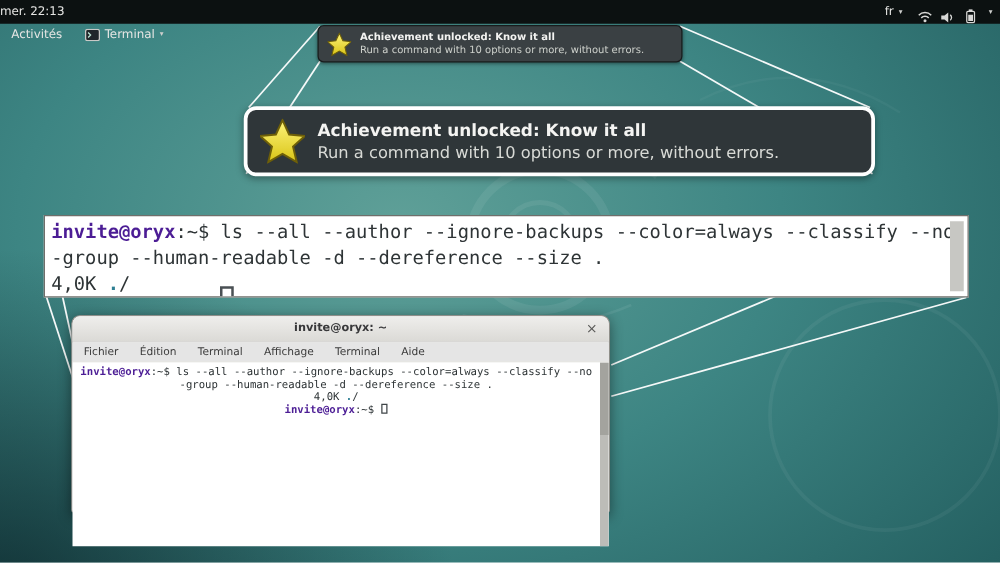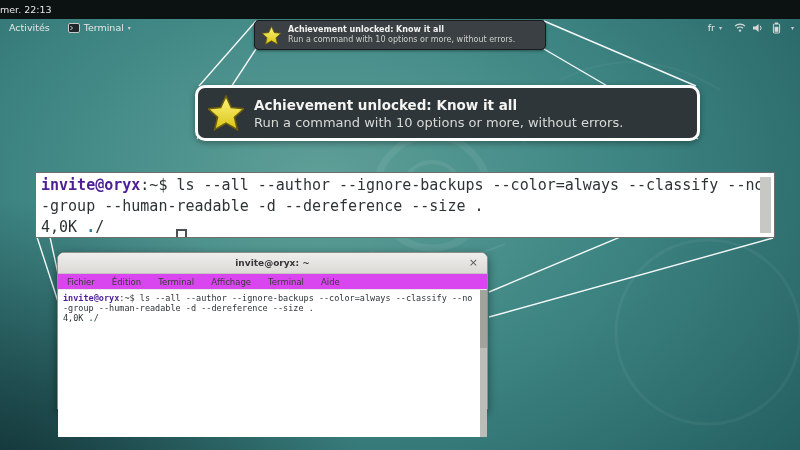--- a/index.html
+++ b/index.html
@@ -15,21 +15,21 @@
 
   
   .topbar {
     position:absolute; top:0; left:0; width:800px; height:19px;
     background:#0c1111; color:#e6e6e4; font-size:9.5px; z-index:5;
     display:flex; align-items:center;
   }
   .topbar .item { padding:0 9px; line-height:19px; display:flex; align-items:center; gap:4px;margin-top:36px; }
   .caret { font-size:6px; color:#cfcfcd; }
   .topbar-center { position:absolute; left:0; right:0; text-align:left; pointer-events:none; }
-  .topbar-right { position:absolute; right:0; top:0; height:19px; display:flex; align-items:center; }
+  .topbar-right { position:absolute; right:0; top:0; height:19px; display:flex; align-items:flex-end; }
   .topbar-right .item { padding:0 6px; }
 
   
   .notif {
     position:absolute; left:254px; top:20px; width:292px; height:30px;
     background:#3a4043; border:1px solid #191c1d; border-radius:5px;
     z-index:4; display:flex; align-items:center; padding:2px 8px 2px 7px;
     box-shadow:0 1px 3px rgba(0,0,0,.4);
   }
   .notif-text { margin-left:7px; }
@@ -65,32 +65,33 @@
   .term-line { white-space:pre; }
   .prompt { color:#4c1d95; font-weight:bold; }
   .dirblue { color:#2e7f93; font-weight:bold; }
 
   
   .window {
     position:absolute; left:57px; top:252px; width:431px; height:158px;
     border:1px solid #8f8f8a; border-radius:7px 7px 2px 2px;
     background:#ffffff; z-index:4;
     box-shadow:0 3px 10px rgba(0,0,0,.45);
+    text-align:center;
   }
   .titlebar {
     height:21px; background:linear-gradient(#efeeec,#dbdad6);
     border-bottom:1px solid #c3c2be; border-radius:6px 6px 0 0;
     display:flex; align-items:center; justify-content:center; position:relative;
   }
   .titlebar .title { font-size:9px; font-weight:600; color:#38383a; }
   .close-btn {
     position:absolute; right:9px; top:3px; font-size:11px; color:#5a5a58; line-height:14px;
   }
   .menubar {
-    height:16px; background:#d946ef; display:flex; align-items:center;
+    height:16px; background:#e5e5e5; display:flex; align-items:center;
     padding-left:9px; gap:17px; border-bottom:1px solid #e6e6e2;
   }
   .menubar .menu-item { font-size:8.5px; color:#3c3c3c; }
   .term-content {
     position:relative; height:147px; background:#fff; overflow:hidden;
     font-family:"DejaVu Sans Mono", monospace; font-size:8.5px; line-height:10px;
     color:#2e3436; padding:3px 12px 0 5px;
   }
   .term-content .sb2 { position:absolute; right:0; top:0; bottom:0; width:7px; background:#bcbcb8; }
   .term-content .sb2-thumb { position:absolute; right:0; top:0; width:7px; height:58px; background:#a3a39e; }
@@ -219,17 +220,18 @@
     <span class="menu-item">Édition</span>
     <span class="menu-item">Terminal</span>
     <span class="menu-item">Affichage</span>
     <span class="menu-item">Terminal</span>
     <span class="menu-item">Aide</span>
   </div>
   <div class="term-content">
     <div class="term-line"><span class="prompt">invite@oryx</span><span>:~$</span><span> ls --all --author --ignore-backups --color=always --classify --no</span></div>
     <div class="term-line">-group --human-readable -d --dereference --size .</div>
     <div class="term-line"><span>4,0K </span><span class="dirblue">.</span><span>/</span></div>
+    <div class="term-line"><span class="prompt">invite@oryx</span><span>:~$</span><span> </span><span class="win-cursor"></span></div>
     <div class="sb2">
         <div class="sb2-thumb"></div>
       </div>
   </div>
 </div>
 
 </body></html>

